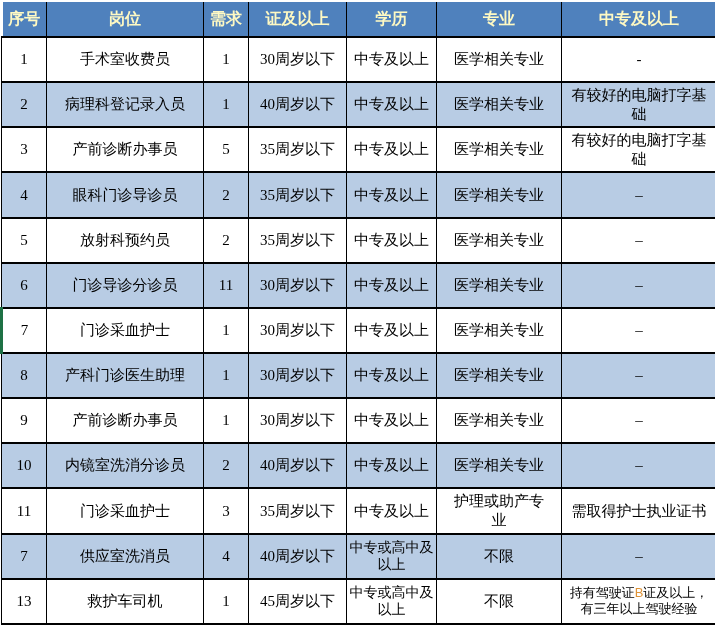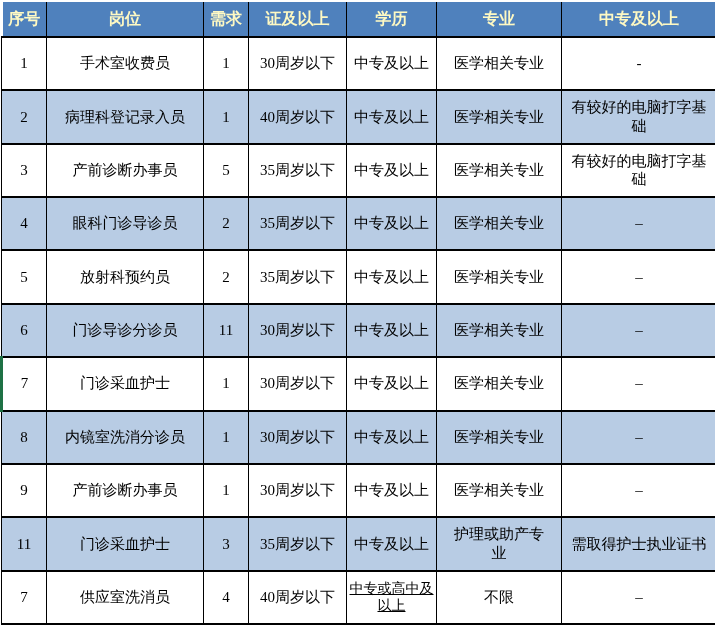--- a/index.html
+++ b/index.html
@@ -46,21 +46,21 @@
   tbody td {
     font-size: 15px;
     color: #000000;
     line-height: 1.25;
     white-space: pre-line;
   }
   tbody tr { height: 45px; }
   tbody tr:nth-child(even) td { background: #B8CCE4; }
   tbody tr:nth-child(odd) td  { background: #ffffff; }
   tbody tr.sel-row td:first-child { border-left: 3px solid #1E7145; }
-  td.fs14 { font-size: 14px; text-decoration: underline; }
+  td.fs14 { font-size: 14px; }
   td.fs13 { font-size: 13px; }
   .b-highlight { color: #E09437; font-family: "Liberation Sans", "DejaVu Sans", sans-serif; }
 </style>
 </head>
 <body>
 
 <div class="sheet">
   <table class="recruit">
     <colgroup>
       <col style="width:45px">
@@ -143,32 +143,41 @@
         <td>7</td>
         <td>门诊采血护士</td>
         <td>1</td>
         <td>30周岁以下</td>
         <td>中专及以上</td>
         <td>医学相关专业</td>
         <td>–</td>
       </tr>
       <tr>
         <td>8</td>
-        <td>内镜室洗消分诊员</td>
+        <td>产科门诊医生助理</td>
         <td>1</td>
         <td>30周岁以下</td>
         <td>中专及以上</td>
         <td>医学相关专业</td>
         <td>–</td>
       </tr>
       <tr>
         <td>9</td>
         <td>产前诊断办事员</td>
         <td>1</td>
         <td>30周岁以下</td>
+        <td>中专及以上</td>
+        <td>医学相关专业</td>
+        <td>–</td>
+      </tr>
+      <tr>
+        <td>10</td>
+        <td>内镜室洗消分诊员</td>
+        <td>2</td>
+        <td>40周岁以下</td>
         <td>中专及以上</td>
         <td>医学相关专业</td>
         <td>–</td>
       </tr>
       <tr>
         <td>11</td>
         <td>门诊采血护士</td>
         <td>3</td>
         <td>35周岁以下</td>
         <td>中专及以上</td>
@@ -179,15 +188,26 @@
       <tr>
         <td>7</td>
         <td>供应室洗消员</td>
         <td>4</td>
         <td>40周岁以下</td>
         <td class="fs14">中专或高中及
 以上</td>
         <td>不限</td>
         <td>–</td>
       </tr>
+      <tr>
+        <td>13</td>
+        <td>救护车司机</td>
+        <td>1</td>
+        <td>45周岁以下</td>
+        <td class="fs14">中专或高中及
+以上</td>
+        <td>不限</td>
+        <td class="fs13"><span>持有驾驶证</span><span class="b-highlight">B</span><span>证及以上，
+有三年以上驾驶经验</span></td>
+      </tr>
     </tbody>
   </table>
 </div>
 
 </body></html>

